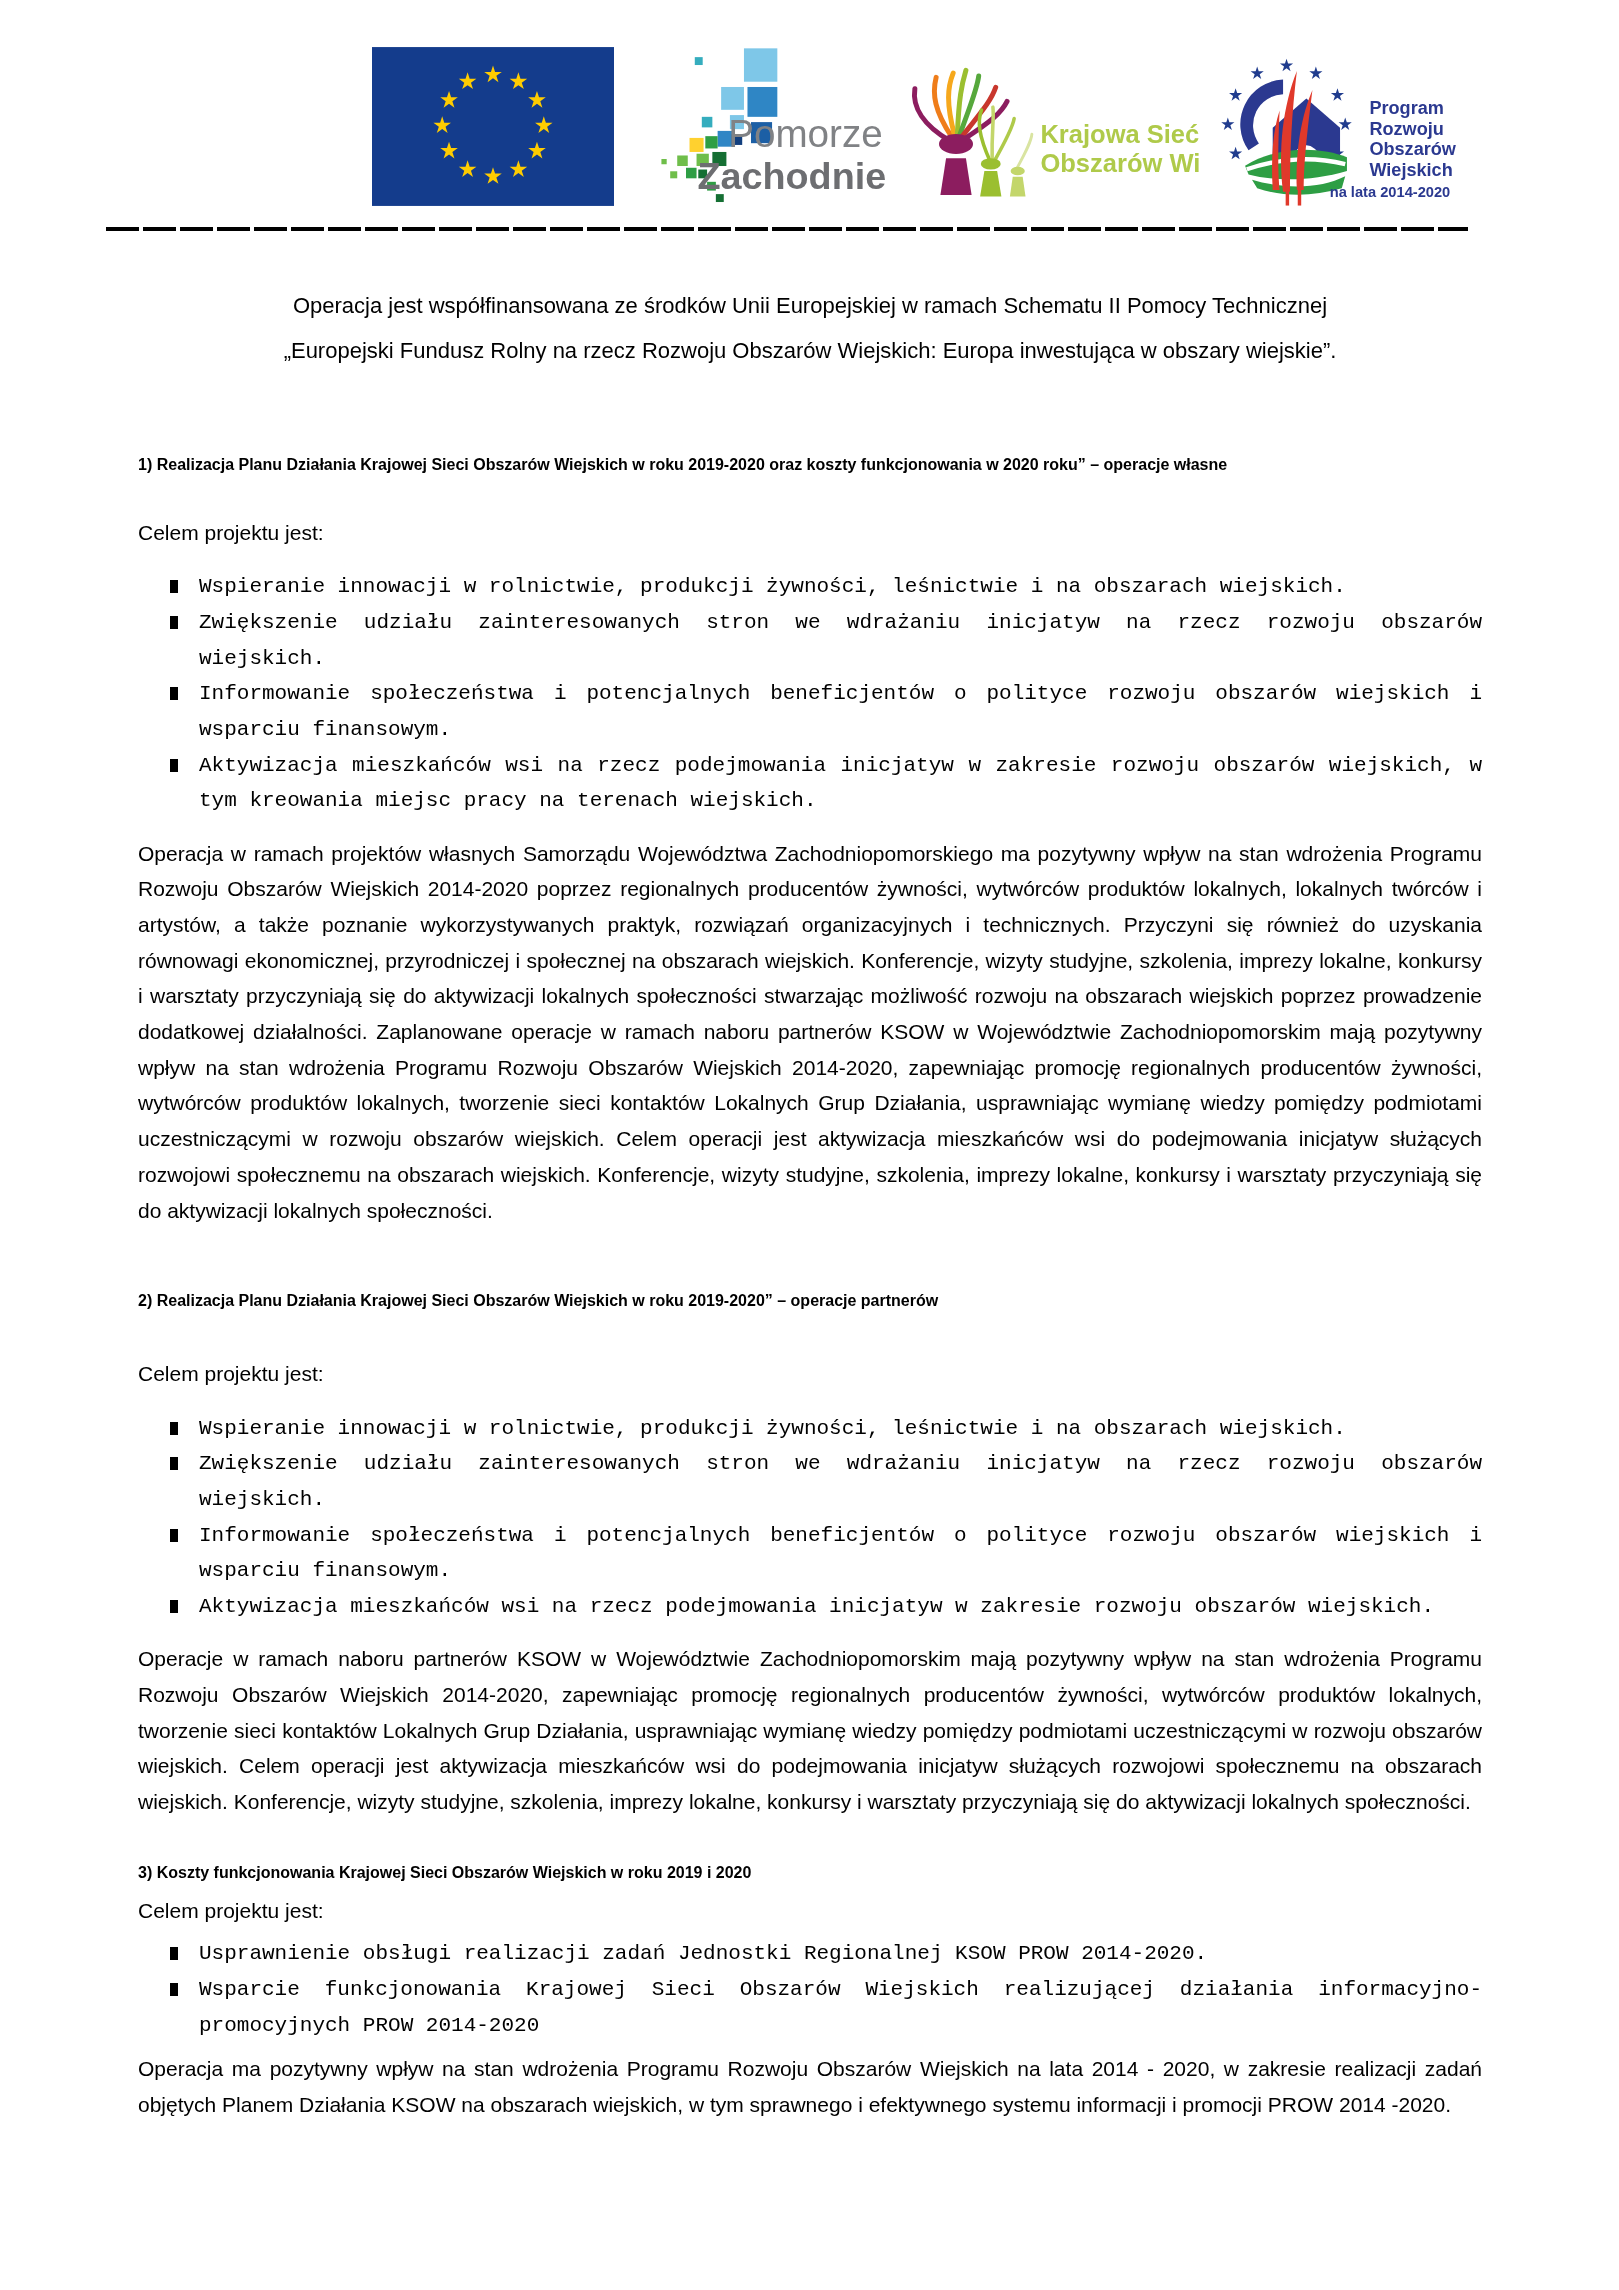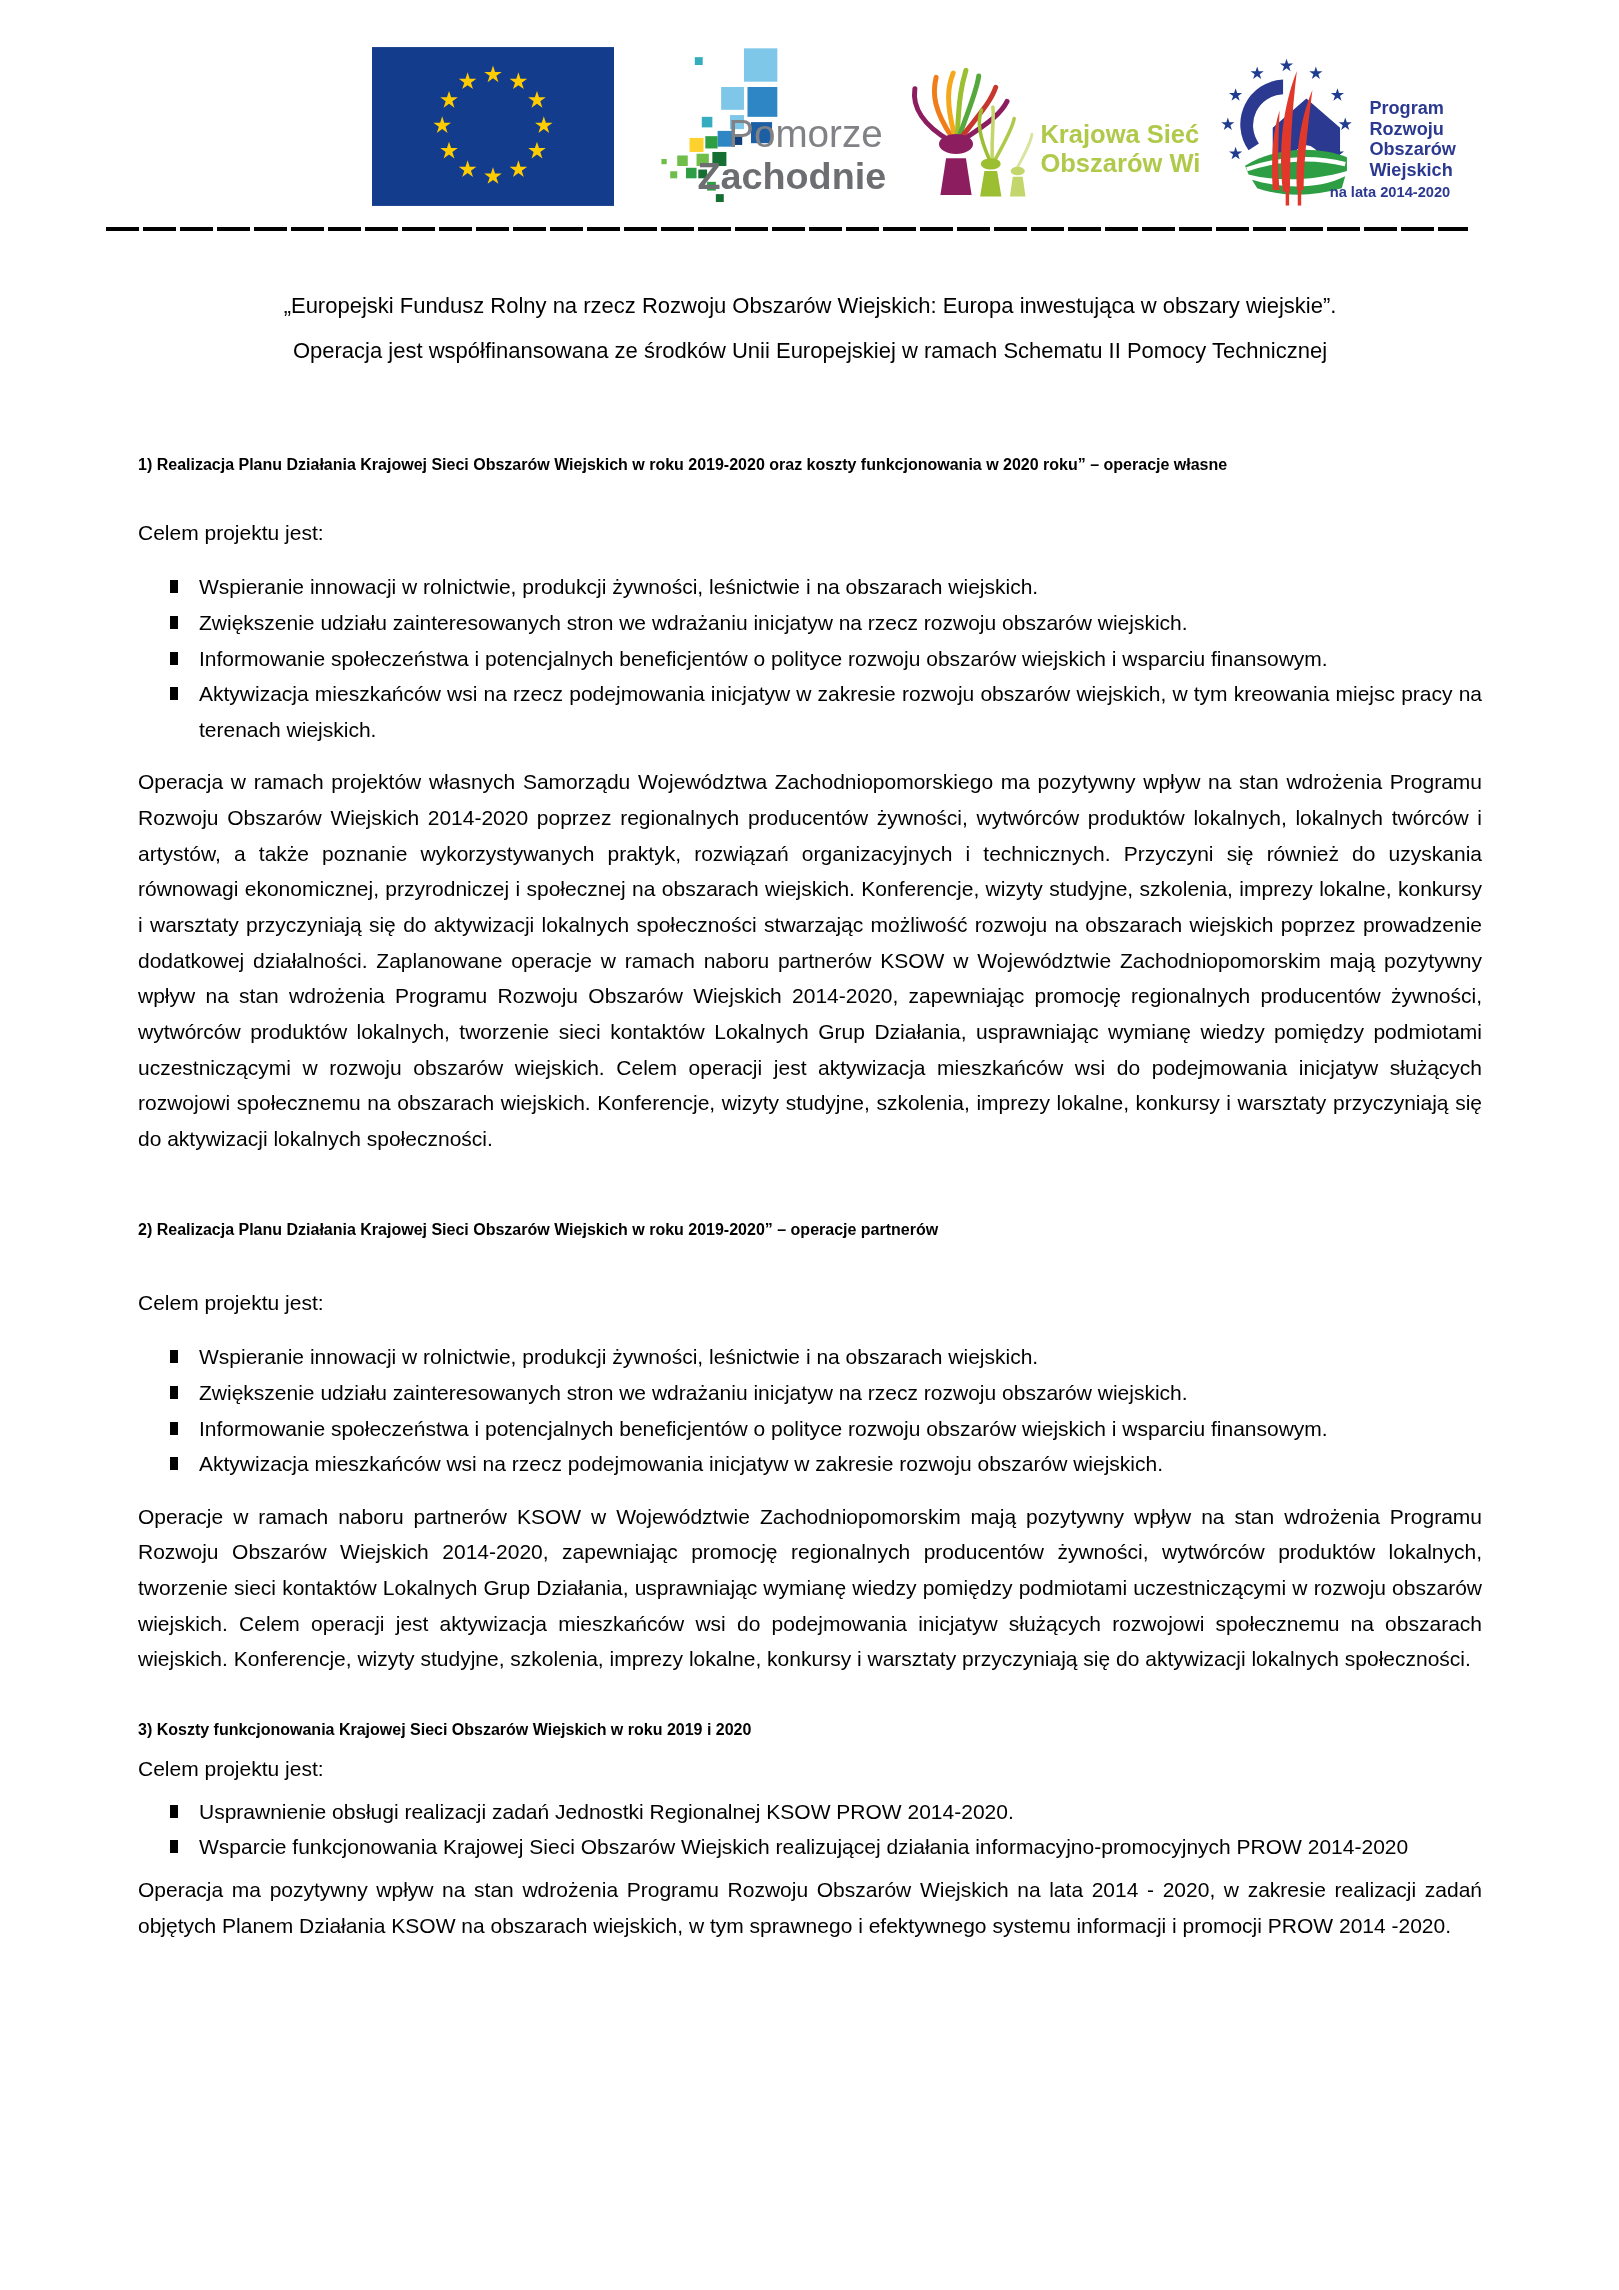--- a/index.html
+++ b/index.html
@@ -19,21 +19,21 @@
   
   section{margin-left:138px;margin-right:138px;}
   .section-1{margin-top:78px;}
   .section-2{margin-top:59px;}
   .section-3{margin-top:39px;}
   h2{margin:0;font-size:16px;font-weight:bold;line-height:1.7;text-align:justify;}
   .goal{margin:0;font-size:21px;line-height:1.7;}
   .section-1 .goal{margin-top:37px;}
   .section-2 .goal{margin-top:42px;}
   .section-3 .goal{margin-top:7.4px;}
-  ul.bullets{margin:18.5px 0 0 0;padding:0 0 0 61px;list-style:none;}
+  ul.bullets{margin:18.5px 0 0 0;padding:0 0 0 61px;list-style:none;font-family:Liberation Mono, monospace;}
   .section-3 ul.bullets{margin-top:7.4px;}
   ul.bullets li{position:relative;font-size:21px;line-height:1.7;text-align:justify;margin:0;}
   .bullet-sq{position:absolute;left:-29.5px;top:11px;width:8.3px;height:13px;background:#000;display:inline-block;}
   .body-par{margin:16.6px 0 0 0;font-size:21px;line-height:1.7;text-align:justify;}
   .section-3 .body-par{margin-top:7.4px;}
 </style>
 </head>
 <body>
 
 <div class="page">
@@ -144,22 +144,22 @@
         <text x="196" y="152">Wiejskich</text>
         <text x="150" y="176" font-size="17">na lata 2014-2020</text>
       </g>
     </svg>
 
   </header>
 
   <div class="divider"></div>
 
   <section class="notice">
+    <p>Operacja jest współfinansowana ze środków Unii Europejskiej w ramach Schematu II Pomocy Technicznej</p>
     <p>„Europejski Fundusz Rolny na rzecz Rozwoju Obszarów Wiejskich: Europa inwestująca w obszary wiejskie”.</p>
-    <p>Operacja jest współfinansowana ze środków Unii Europejskiej w ramach Schematu II Pomocy Technicznej</p>
   </section>
 
 
   <section class="section-1">
     <h2>1) Realizacja Planu Działania Krajowej Sieci Obszarów Wiejskich w roku 2019-2020 oraz koszty funkcjonowania w 2020 roku” – operacje własne</h2>
     <p class="goal">Celem projektu jest:</p>
     <ul class="bullets">
       <li><span class="bullet-sq"></span><span>Wspieranie innowacji w rolnictwie, produkcji żywności, leśnictwie i na obszarach wiejskich.</span></li>
       <li><span class="bullet-sq"></span><span>Zwiększenie udziału zainteresowanych stron we wdrażaniu inicjatyw na rzecz rozwoju obszarów wiejskich.</span></li>
       <li><span class="bullet-sq"></span><span>Informowanie społeczeństwa i potencjalnych beneficjentów o polityce rozwoju obszarów wiejskich i wsparciu finansowym.</span></li>

